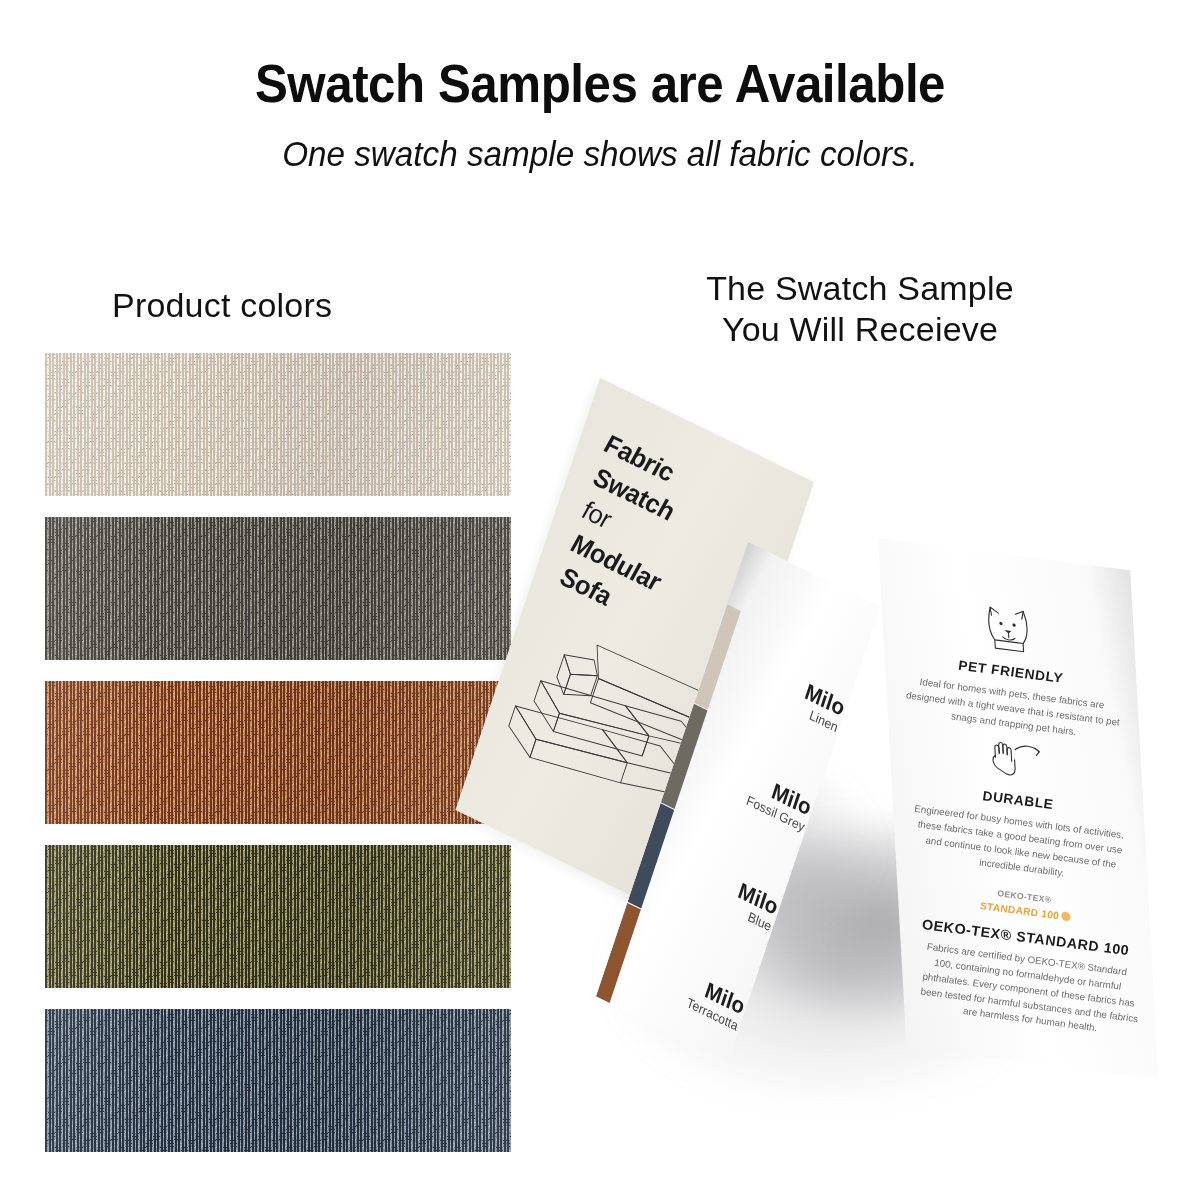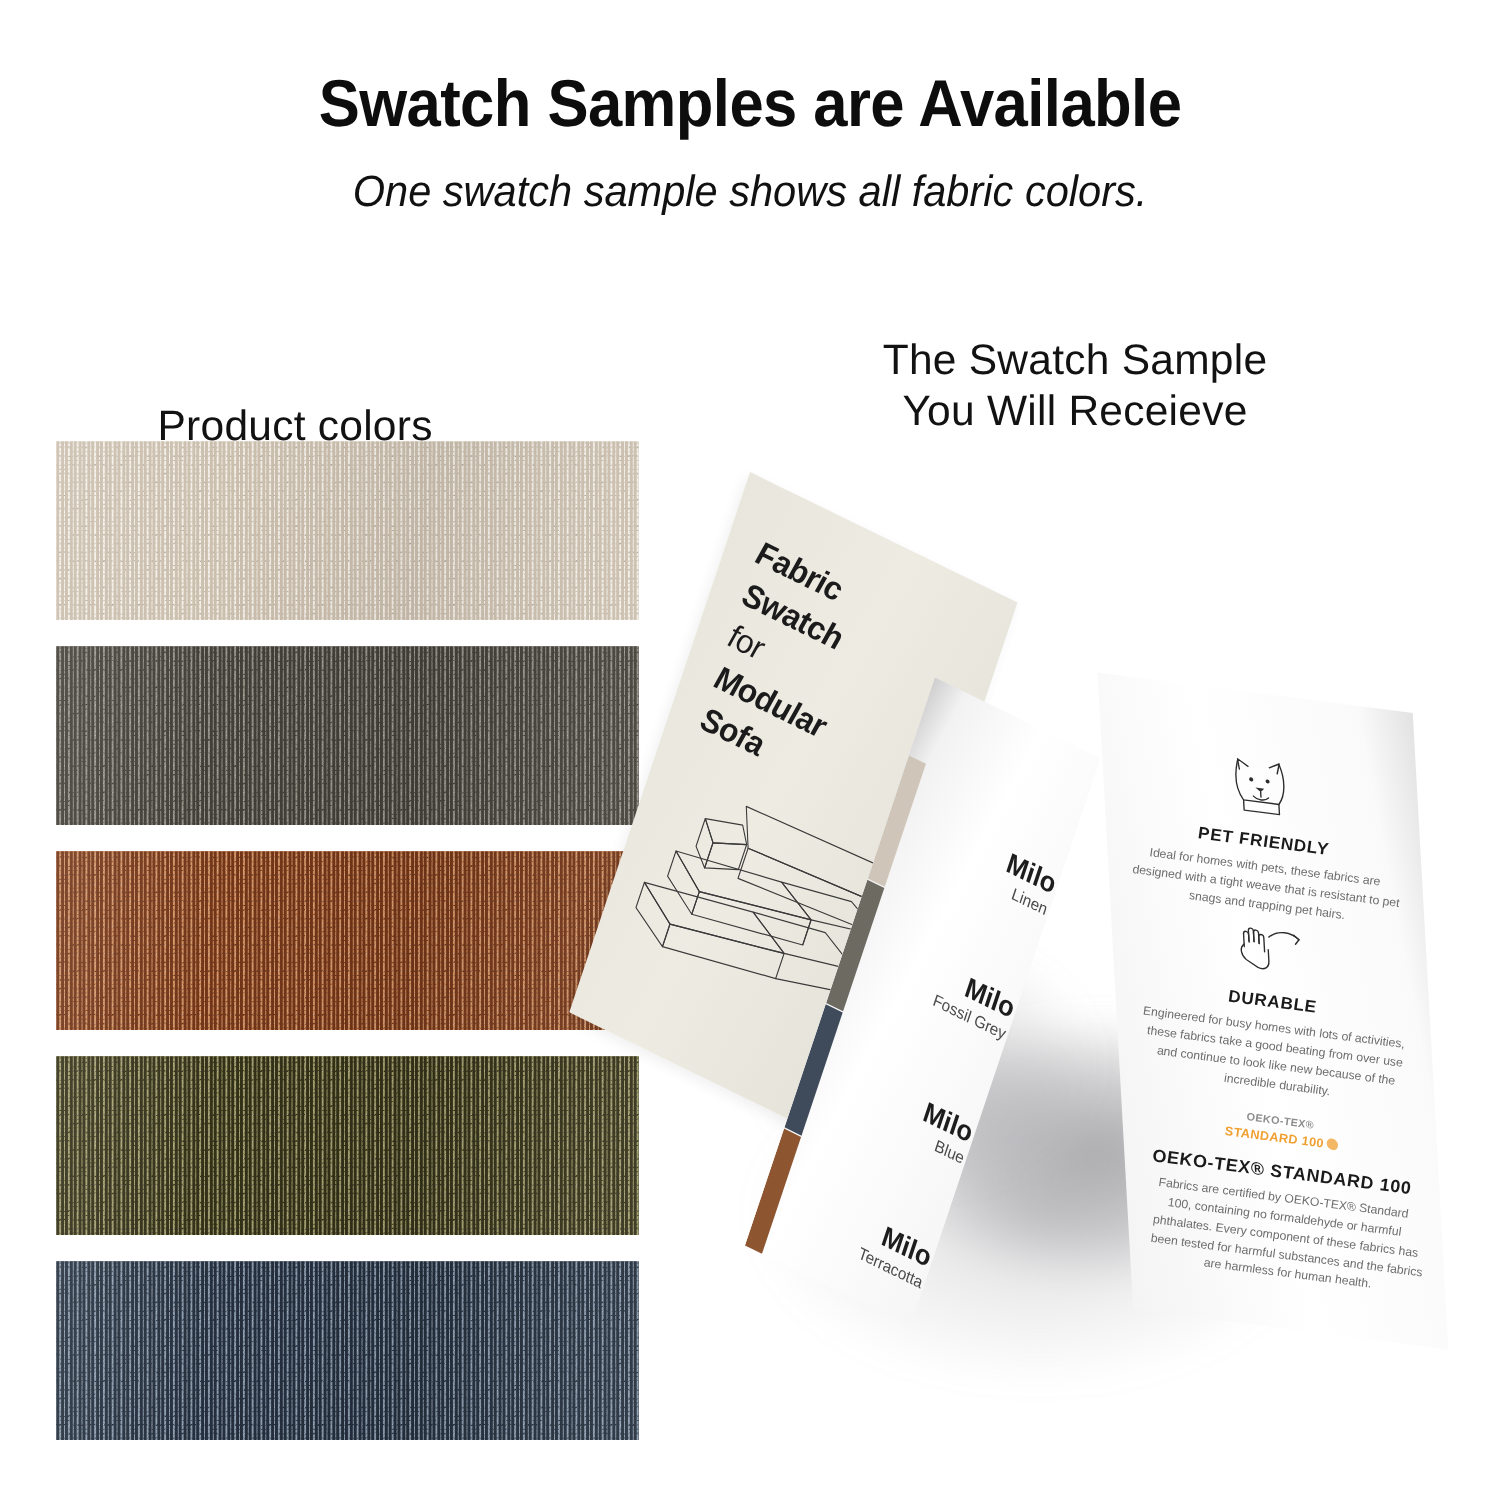--- a/index.html
+++ b/index.html
@@ -47,23 +47,22 @@
   
   .section-title {
     position: absolute;
     font-size: 34px;
     font-weight: 400;
     color: #121212;
     letter-spacing: 0.2px;
     line-height: 1.22;
   }
   #left-section-title {
-    left: 126px;
+    left: 112px;
     top: 285px;
-    margin-top: 36px;
   }
   #right-section-title {
     left: 620px;
     top: 268px;
     width: 480px;
     text-align: center;
     white-space: pre-line;
   }
 
   

